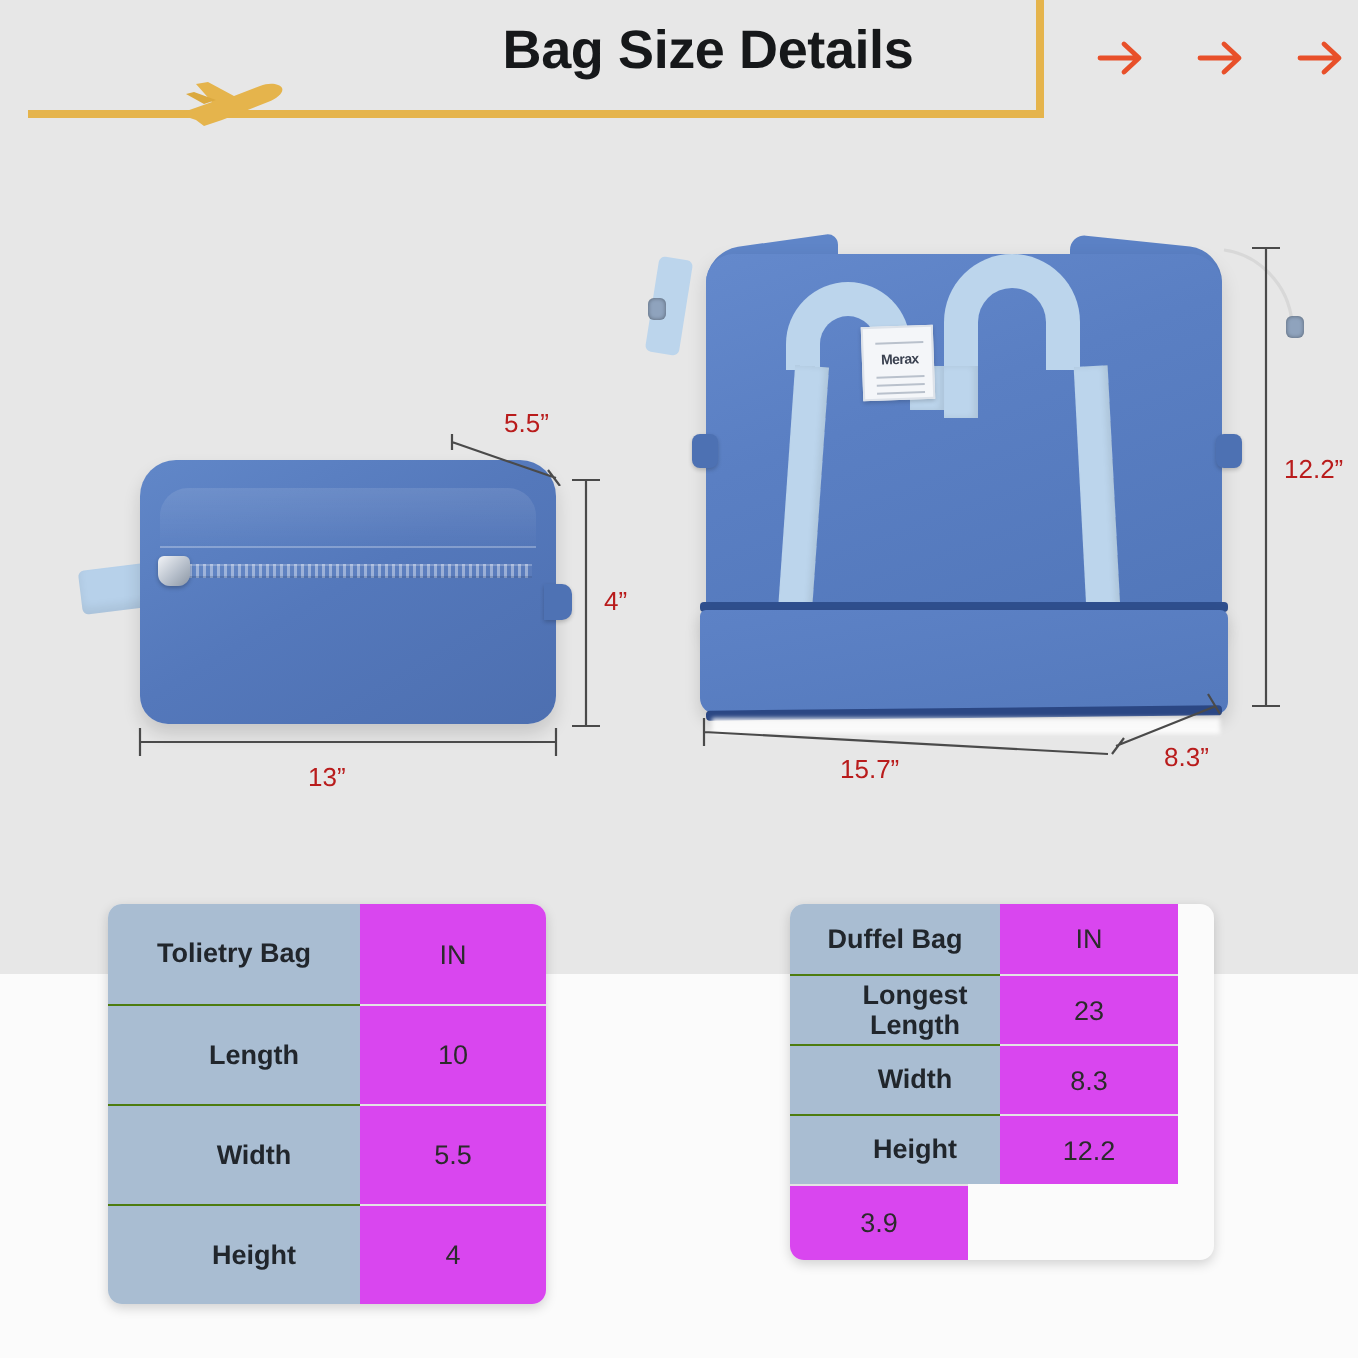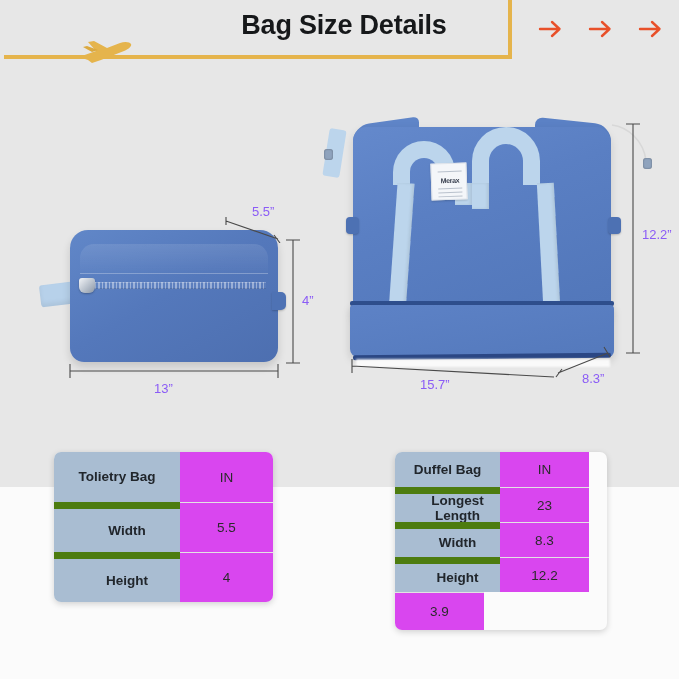--- a/index.html
+++ b/index.html
@@ -26,21 +26,21 @@
     background: #e7e7e7;
   }
   .bg-white {
     position: absolute;
     left: 0; top: 487px;
     width: 679px; height: 192px;
     background: #fbfbfb;
   }
 
   
-  .header { position: absolute; left: 4px; top: 0; width: 601px; height: 90px; padding-left: 24px; }
+  .header { position: absolute; left: 14px; top: 0; width: 601px; height: 90px; padding-left: 24px; }
 
   .gold-line-h {
     position: absolute;
     left: 0; top: 55px;
     width: 508px; height: 4px;
     background: #e5b44c;
   }
   .gold-line-v {
     position: absolute;
     left: 504px; top: 0px;
@@ -129,21 +129,21 @@
     position: absolute;
     right: -8px; top: 62px;
     width: 14px; height: 18px;
     background: #4e72b4;
     border-radius: 0 5px 5px 0;
     box-shadow: 0 1px 2px rgba(0,0,0,0.2);
   }
   .dim-label {
     position: absolute;
     font-size: 13px;
-    color: #8b5cf6;
+    color: #b91c1c;
     white-space: nowrap;
     text-align: right;
   }
 
   
   .duffel-wrap {
     position: absolute;
     left: 320px; top: 105px;
     width: 359px; height: 305px;
   }
@@ -270,21 +270,21 @@
   
   .spec-table {
     position: absolute;
     border-radius: 7px;
     overflow: hidden;
     box-shadow: 0 2px 6px rgba(0,0,0,0.17);
     background: #fbfbfb;
     margin-top: 20px;
   }
   .spec-row { display: flex; }
-  .spec-row + .spec-row .cell-label { border-top: 7px solid #4d7c0f; padding-left: 24px; }
+  .spec-row + .spec-row .cell-label { border-top: 1px solid #4d7c0f; padding-left: 24px; }
   .spec-row + .spec-row .cell-value { border-top: 1px solid #e3e3e3; }
 
   .cell-label {
     background: #a9bdd2;
     color: #21262c;
     font-size: 13.5px;
     font-weight: bold;
     display: flex;
     align-items: center;
     justify-content: center;
@@ -431,20 +431,24 @@
     </svg>
     <div class="dim-label" style="left:262px; top:266px;">8.3”</div>
   </div>
 
   <div class="spec-table" id="table-toiletry">
     <div class="spec-row">
       <div class="cell-label">Tolietry Bag</div>
       <div class="cell-value">IN</div>
     </div>
     <div class="spec-row">
+      <div class="cell-label">Length</div>
+      <div class="cell-value">10</div>
+    </div>
+    <div class="spec-row">
       <div class="cell-label">Width</div>
       <div class="cell-value">5.5</div>
     </div>
     <div class="spec-row">
       <div class="cell-label">Height</div>
       <div class="cell-value">4</div>
     </div>
   </div>
 
   <div class="spec-table" id="table-duffel">

